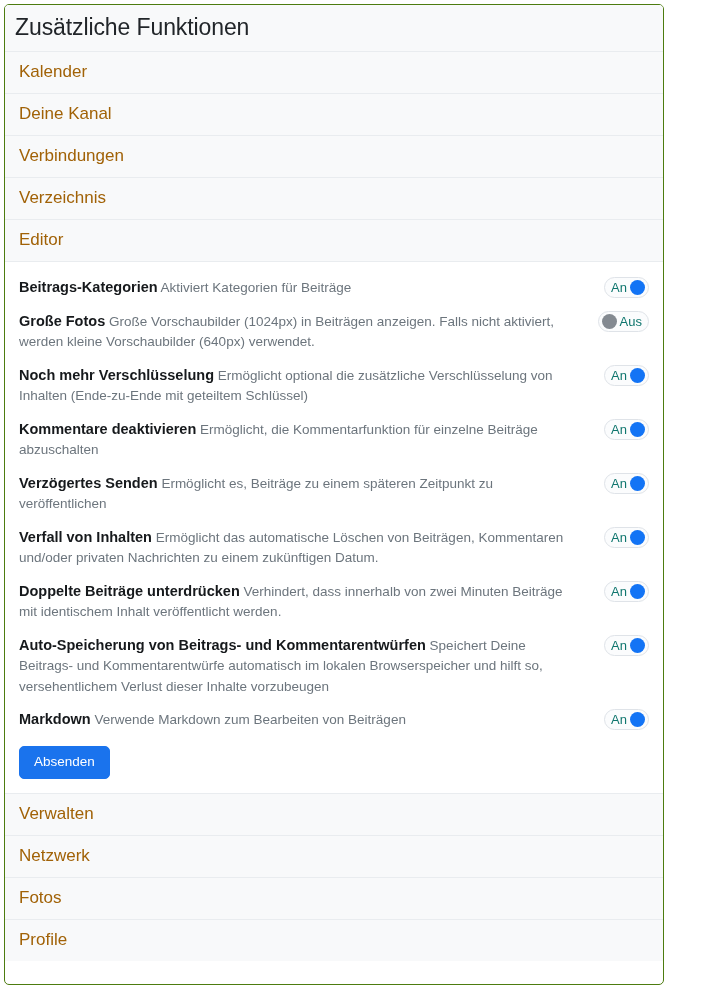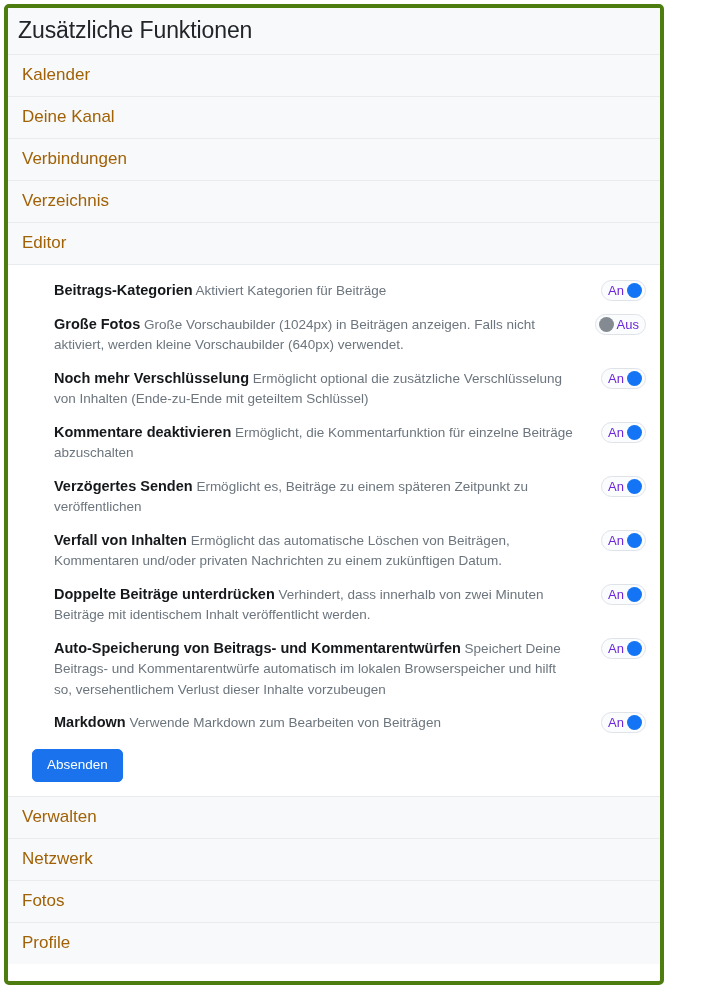--- a/index.html
+++ b/index.html
@@ -17,21 +17,21 @@
     overflow: hidden;
   }
 
   .panel {
     position: absolute;
     left: 4px;
     top: 4px;
     width: 660px;
     min-height: 981px;
     background: #ffffff;
-    border: 4px solid #4d7c0f;
+    border: 1px solid #4d7c0f;
     border-radius: 5px;
     overflow: hidden;
   }
 
   
   .panel-title {
     background: #f8f9fa;
     padding: 8px 10px 9px 10px;
     font-size: 23px;
     line-height: 29px;
@@ -64,21 +64,20 @@
 
   .setting-row {
     position: relative;
     padding: 6px 86px 6px 14px;
     min-height: 28px;
   }
   .setting-text {
     font-size: 13.5px;
     line-height: 20.5px;
     color: #6c757d;
-    margin-left: 32px;
   }
   .setting-label {
     font-weight: bold;
     color: #16191c;
     font-size: 14.5px;
   }
 
   
   .toggle {
     position: absolute;
@@ -96,41 +95,40 @@
   }
   .toggle .knob {
     width: 15px;
     height: 15px;
     border-radius: 50%;
     flex: 0 0 auto;
   }
   .toggle .t-label {
     font-size: 13px;
     line-height: 15px;
-    color: #6d28d9;
+    color: #0f766e;
     padding: 0 3px;
   }
   .toggle.on { flex-direction: row; }
   .toggle.on .knob { background: #1374f5; }
   .toggle.off .knob { background: #848a91; }
 
   
   .submit-wrap { padding: 9px 0 6px 14px; }
   .btn-submit {
     display: inline-block;
     background: #1a73ed;
     color: #ffffff;
     border: 1px solid #1a73ed;
     border-radius: 5px;
     font-size: 13.5px;
     line-height: 18px;
     font-family: inherit;
     padding: 6px 14px 7px 14px;
     cursor: pointer;
-    margin-left: 10px;
   }
 
   .bottom-sections .section-link:first-child { border-top: 1px solid #e9ecef; }
 </style>
 </head>
 <body>
 
 <div class="panel">
 
   <div class="panel-title">Zusätzliche Funktionen</div>

